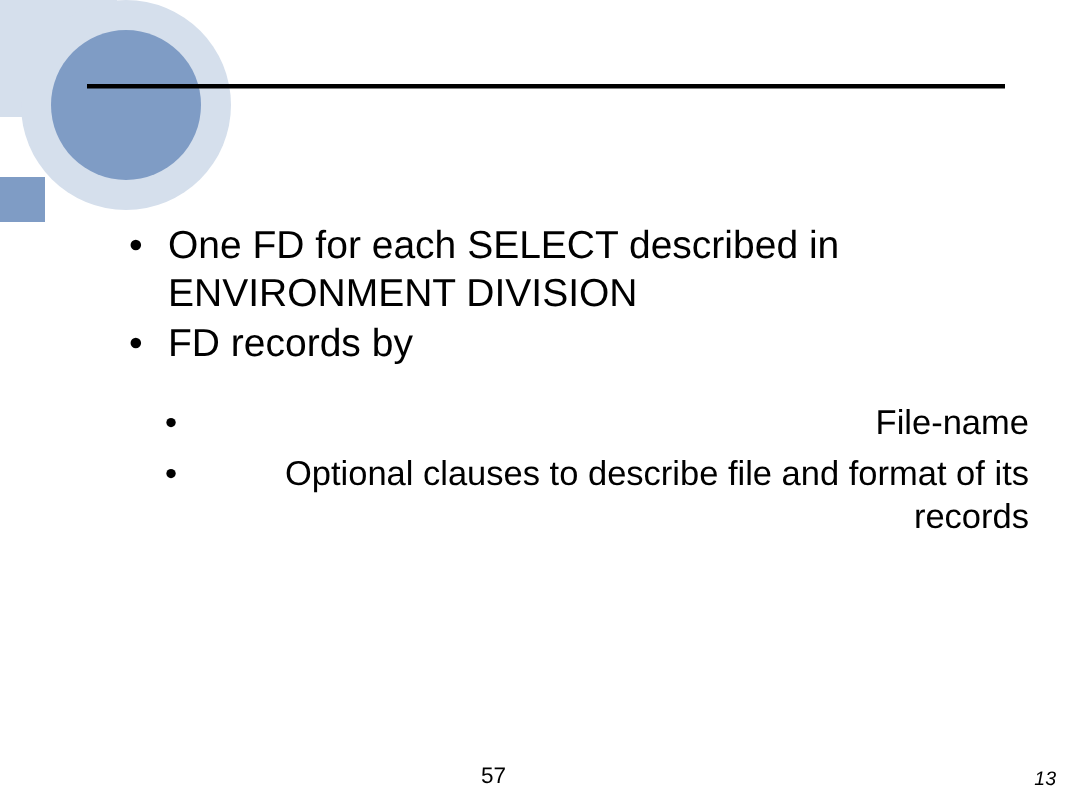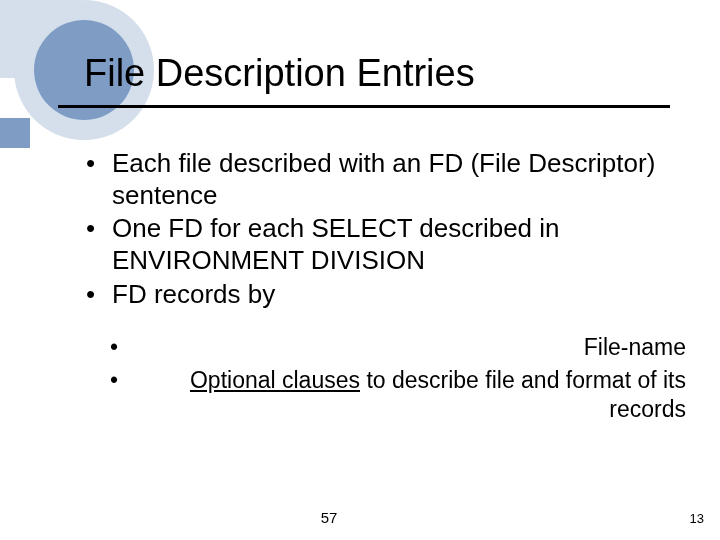--- a/index.html
+++ b/index.html
@@ -101,56 +101,55 @@
     margin-bottom: 4px;
     text-align: right;
   }
   ul.sub > li::before {
     content: "•";
     position: absolute;
     left: 0;
     top: 0;
     font-size: 23px;
   }
-  .underline { text-decoration: underline; }
+  .underline { }
   .footer-center {
     position: absolute;
     bottom: 14px;
     left: 0;
     width: 658px;
     text-align: center;
     font-size: 15px;
     color: #000;
   }
   .footer-right {
     position: absolute;
     bottom: 14px;
     right: 16px;
     font-size: 13px;
     color: #000;
+    font-style: italic;
   }
 </style>
 </head>
 <body>
 
 <div class="decor-corner">
   <div class="big-square"></div>
   <div class="outer-circle"></div>
   <div class="inner-circle"></div>
   <div class="small-square"></div>
 </div>
 
 <div class="title-wrap">
-  <div class="title">File Description Entries</div>
   <hr class="title-rule">
 </div>
 
 <div class="body">
   <ul class="main">
-    <li><span>Each file described with an FD (File Descriptor) sentence</span></li>
     <li><span>One FD for each SELECT described in ENVIRONMENT DIVISION</span></li>
     <li><span>FD records by</span></li>
   </ul>
   <ul class="sub">
     <li><span>File-name</span></li>
     <li><span class="underline">Optional clauses</span><span> to describe file and format of its records</span></li>
   </ul>
 </div>
 
 <div class="footer-center">57</div>

